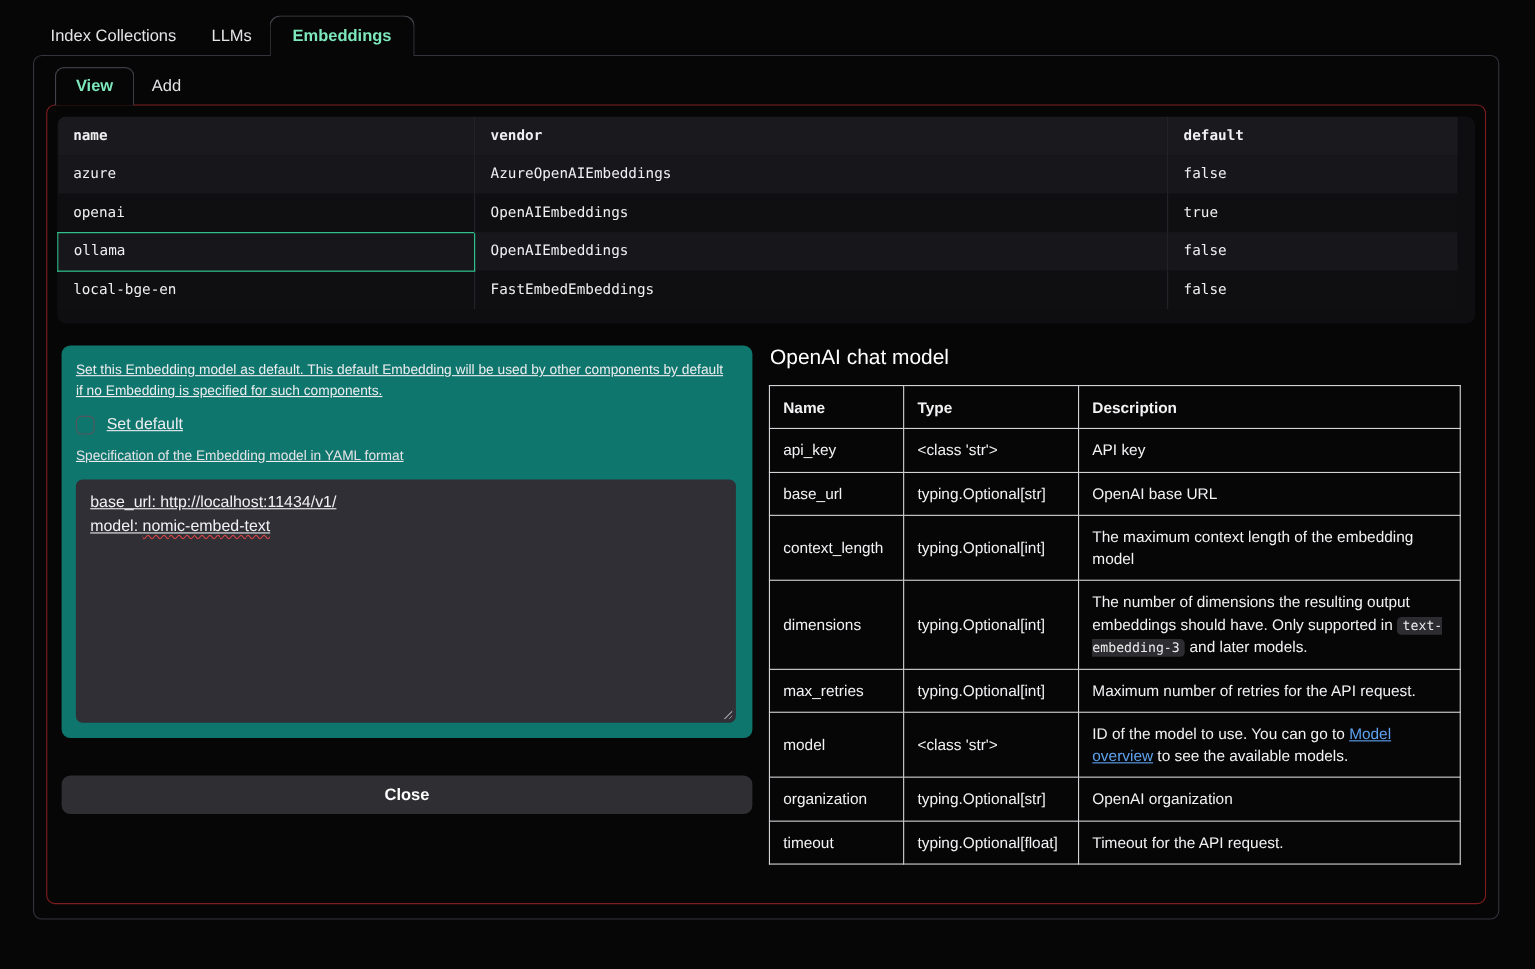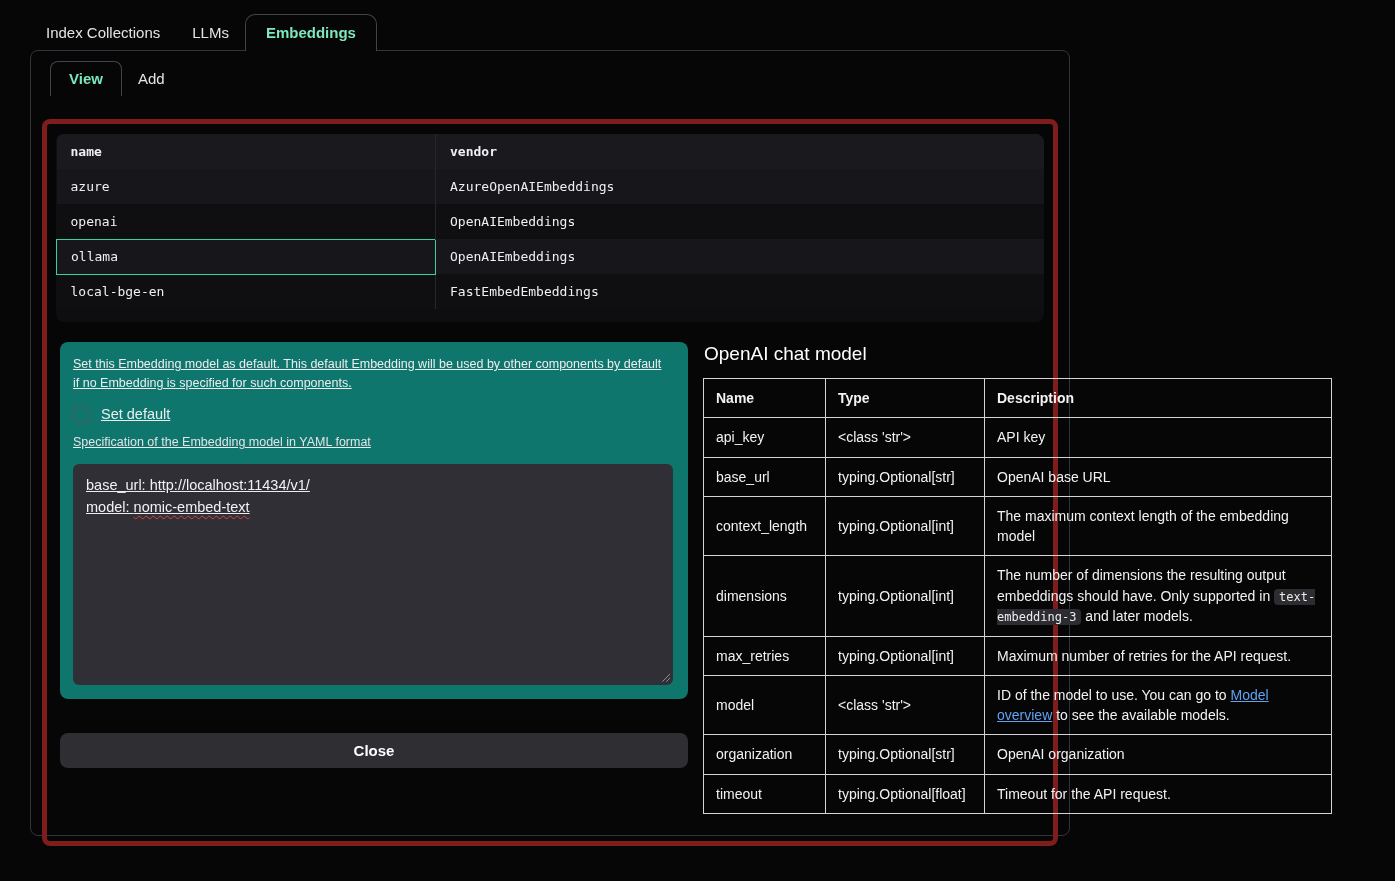--- a/index.html
+++ b/index.html
@@ -19,35 +19,35 @@
   }
   
   .main-tabs{display:flex;align-items:center;padding-left:30px;margin-top:14px;position:relative;z-index:2;}
   .main-tab{padding:8px 16px;font-size:15px;color:#e4e4e7;cursor:pointer;white-space:nowrap;}
   .main-tab.active{
     border:1px solid #42424a;border-bottom:none;border-radius:10px 10px 0 0;
     color:var(--accent-mint);font-weight:bold;background:#060607;margin-bottom:-1px;padding:9px 20px 10px;
   }
   
   .outer-panel{
-    margin-left:30px;width:1040px;height:786px;
+    margin-left:30px;width:1333px;height:786px;
     border:1px solid #34343c;border-radius:8px;
     padding:10px 11px 0 11px;position:relative;z-index:1;
   }
   
   .sub-tabs{display:flex;align-items:flex-end;padding-left:8px;position:relative;z-index:2;}
   .sub-tab{padding:8px 16px;font-size:15px;color:#e4e4e7;cursor:pointer;}
   .sub-tab.active{
     border:1px solid #42424a;border-bottom:none;border-radius:8px 8px 0 0;
     color:var(--accent-mint);font-weight:bold;background:#060607;margin-bottom:-1px;padding:8px 18px 9px;
   }
   
   .inner-panel{
-    border:5px solid #7f1d1d;border-radius:8px;height:727px;
-    padding:10px 8px 0 8px;position:relative;z-index:1;margin-top:24px;
+    border:1px solid #7f1d1d;border-radius:8px;height:727px;
+    padding:10px 8px 0 8px;position:relative;z-index:1;
   }
   
   .table-card{
     margin:0 1px;background:#0e0e11;border-radius:8px;overflow:hidden;
     padding:0 16px 13px 0;
   }
   table.emb-table{width:100%;border-collapse:collapse;table-layout:fixed;
     font-family:"DejaVu Sans Mono","Liberation Mono",monospace;font-size:13px;color:#f0f0f2;}
   .emb-table col.c-name{width:379px;}
   .emb-table col.c-vendor{width:630px;}

